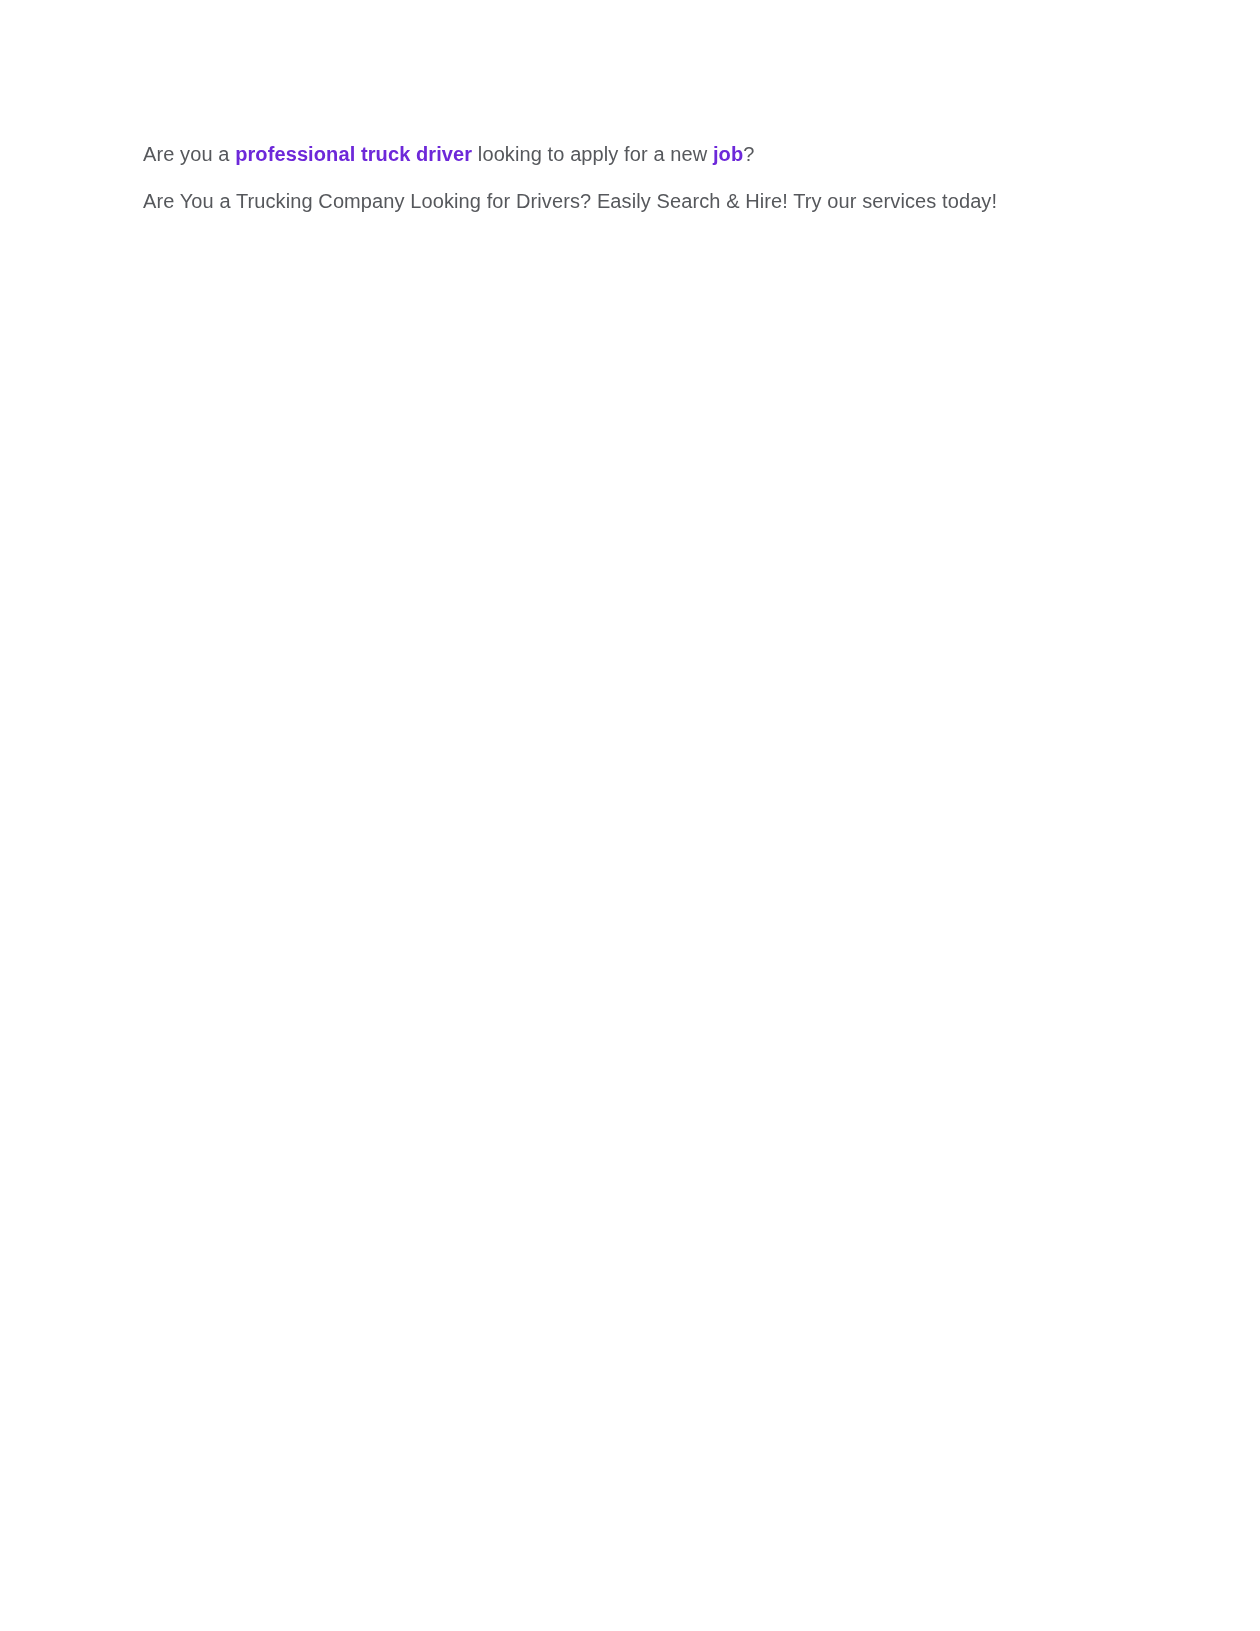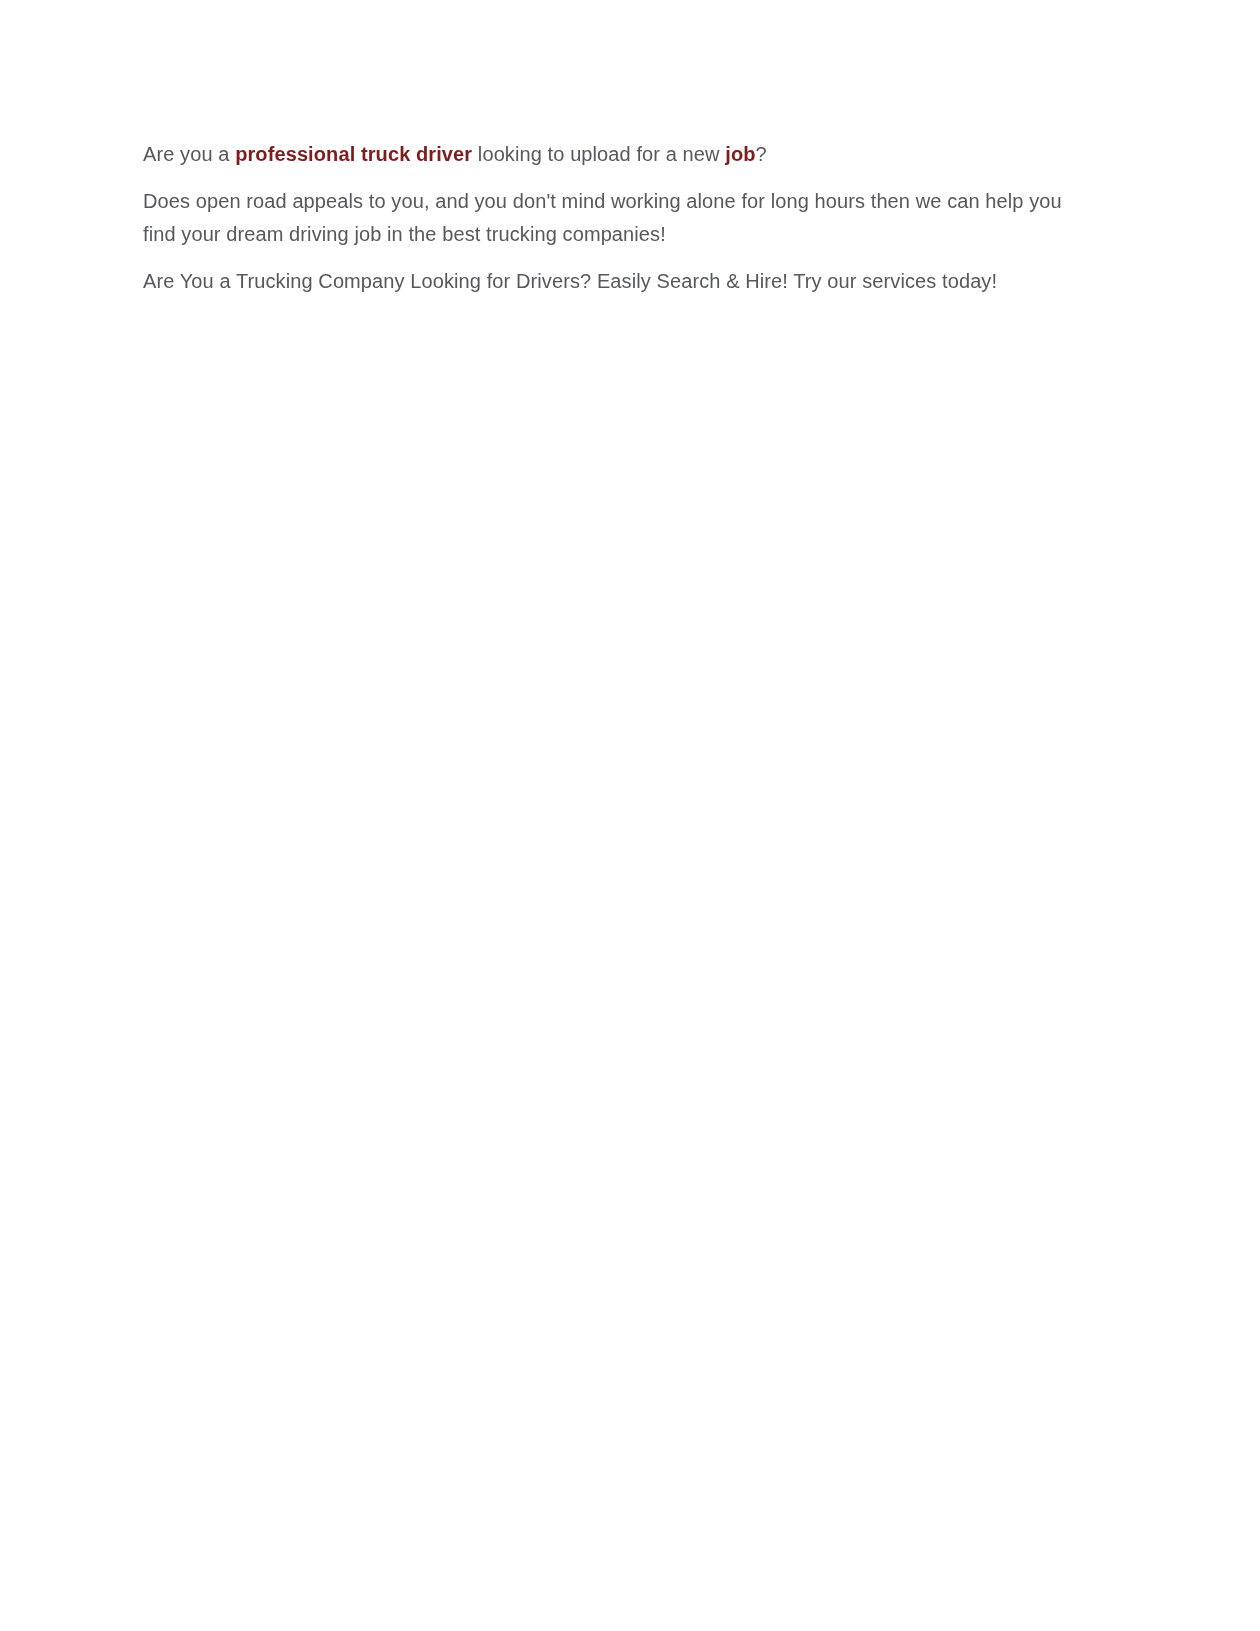--- a/index.html
+++ b/index.html
@@ -34,26 +34,25 @@
   }
   .doc-body p {
     margin: 0 0 14px 0;
     padding: 0;
   }
   .doc-body p:last-child {
     margin-bottom: 0;
   }
   .doc-body b {
     font-weight: 700;
-    color: #7f1d1d;
+    color: #6d28d9;
   }
 </style>
 </head>
 <body>
 
 <div class="page">
   <div class="doc-body">
 
-  <p><span>Are you a </span><b>professional truck driver</b><span> looking to upload for a new </span><b>job</b><span>?</span></p>
-      <p><span>Does open road appeals to you, and you don't mind working alone for long hours then we can help you find your dream driving job in the best trucking companies!</span></p>
+  <p><span>Are you a </span><b>professional truck driver</b><span> looking to apply for a new </span><b>job</b><span>?</span></p>
       <p><span>Are You a Trucking Company Looking for Drivers? Easily Search &amp; Hire! Try our services today!</span></p>
     </div>
 </div>
 
 </body></html>

